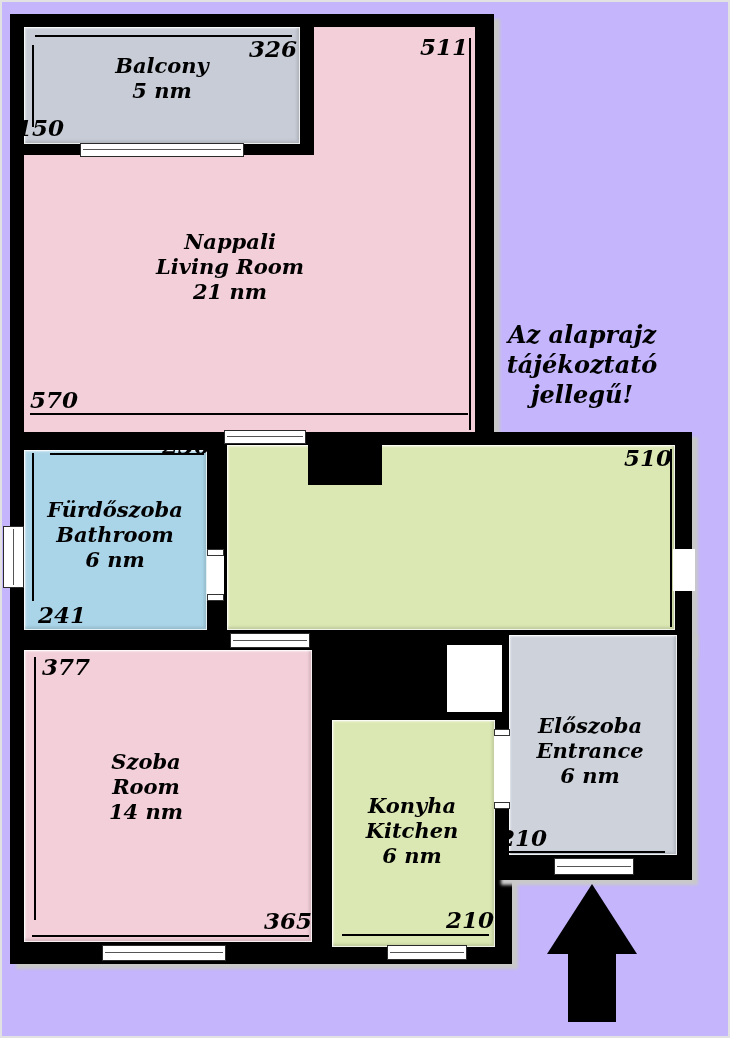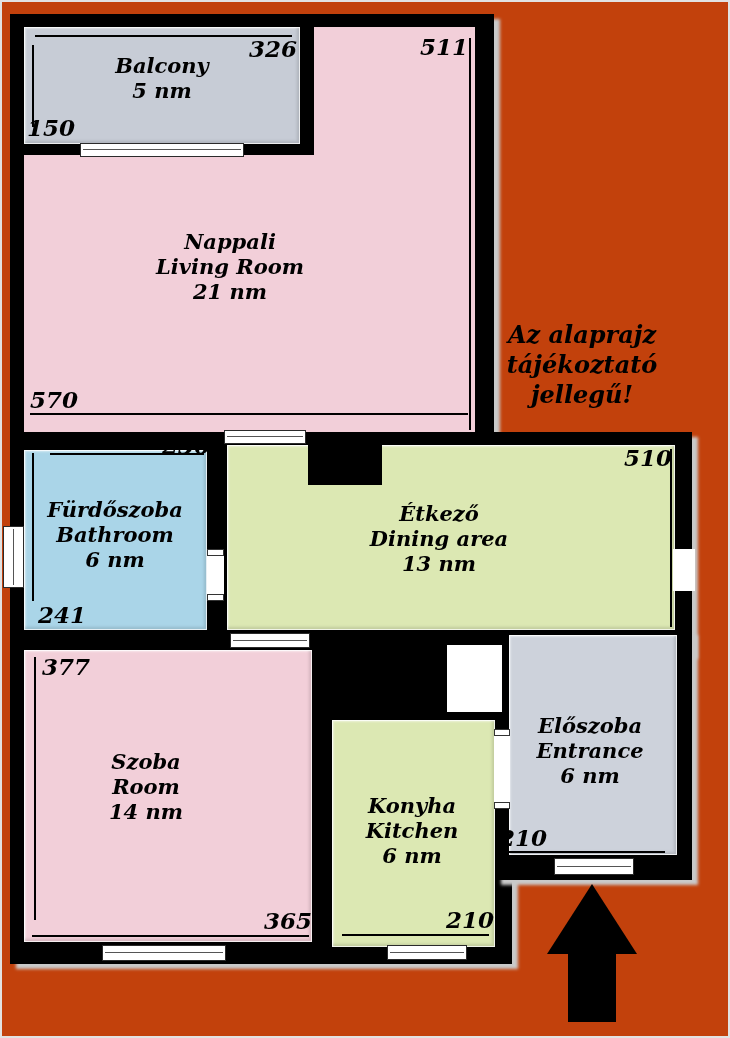--- a/index.html
+++ b/index.html
@@ -1,20 +1,20 @@
 <!DOCTYPE html>
 <html style="--wall: #000000; --living: #f2cfd9; --balcony: #c7ccd6; --bathroom: #aad5e8; --green: #dce8b3; --entrance: #cdd2db;"><head>
 <meta charset="utf-8">
 <style>
   * { box-sizing: border-box; margin: 0; padding: 0; }
   html,body { background:#fff; }
   .canvas {
     position: relative;
     width: 730px; height: 1038px;
-    background: #c2410c;
+    background: #c4b5fd;
     border: 2px solid #e2e2e2;
     overflow: hidden;
     font-family: "DejaVu Serif", "Liberation Serif", serif;
   }
   .wall {
     position: absolute;
     background: var(--wall, #000);
     box-shadow: 6px 5px 3px #c9c9c9;
   }
   .room {
@@ -119,21 +119,21 @@
   <div class="dline" style="left:48px;top:451px;width:154px;height:2px;"></div>
   <div class="dline" style="left:30px;top:451px;width:2px;height:148px;"></div>
   <div class="dline" style="left:668px;top:447px;width:2px;height:178px;"></div>
   <div class="dline" style="left:32px;top:655px;width:2px;height:263px;"></div>
   <div class="dline" style="left:30px;top:933px;width:277px;height:2px;"></div>
   <div class="dline" style="left:328px;top:750px;width:2px;height:180px;"></div>
   <div class="dline" style="left:340px;top:932px;width:147px;height:2px;"></div>
   <div class="dline" style="left:500px;top:849px;width:163px;height:2px;"></div>
 
   <div class="dim r" style="left:235px;top:35px;width:60px;">326</div>
-  <div class="dim" style="left:25px;top:114px;width:60px;">150</div>
+  <div class="dim" style="left:14px;top:114px;width:60px;">150</div>
   <div class="dim r" style="left:418px;top:33px;width:46px;">511</div>
   <div class="dim" style="left:28px;top:386px;width:60px;">570</div>
   <div class="dim r" style="left:160px;top:432px;width:46px;">236</div>
   <div class="dim" style="left:36px;top:601px;width:60px;">241</div>
   <div class="dim r" style="left:622px;top:444px;width:44px;">510</div>
   <div class="dim" style="left:40px;top:653px;width:60px;">377</div>
   <div class="dim r" style="left:262px;top:907px;width:44px;text-align:right;">365</div>
   <div class="dim" style="left:332px;top:688px;width:60px;">282</div>
   <div class="dim r" style="left:444px;top:906px;width:44px;">210</div>
   <div class="dim" style="left:497px;top:824px;width:44px;">210</div>
@@ -144,25 +144,20 @@
   </div>
   <div class="rlabel" style="left:128px;top:228px;width:200px;">
     <div>Nappali</div>
     <div>Living Room</div>
     <div>21 nm</div>
   </div>
   <div class="rlabel" style="left:40px;top:496px;width:146px;font-style:italic;">
     <div>Fürdőszoba</div>
     <div>Bathroom</div>
     <div>6 nm</div>
-  </div>
-  <div class="rlabel" style="left:362px;top:500px;width:150px;">
-    <div>Étkező</div>
-    <div>Dining area</div>
-    <div>13 nm</div>
   </div>
   <div class="rlabel" style="left:84px;top:748px;width:120px;">
     <div>Szoba</div>
     <div>Room</div>
     <div>14 nm</div>
   </div>
   <div class="rlabel" style="left:345px;top:792px;width:130px;">
     <div>Konyha</div>
     <div>Kitchen</div>
     <div>6 nm</div>

